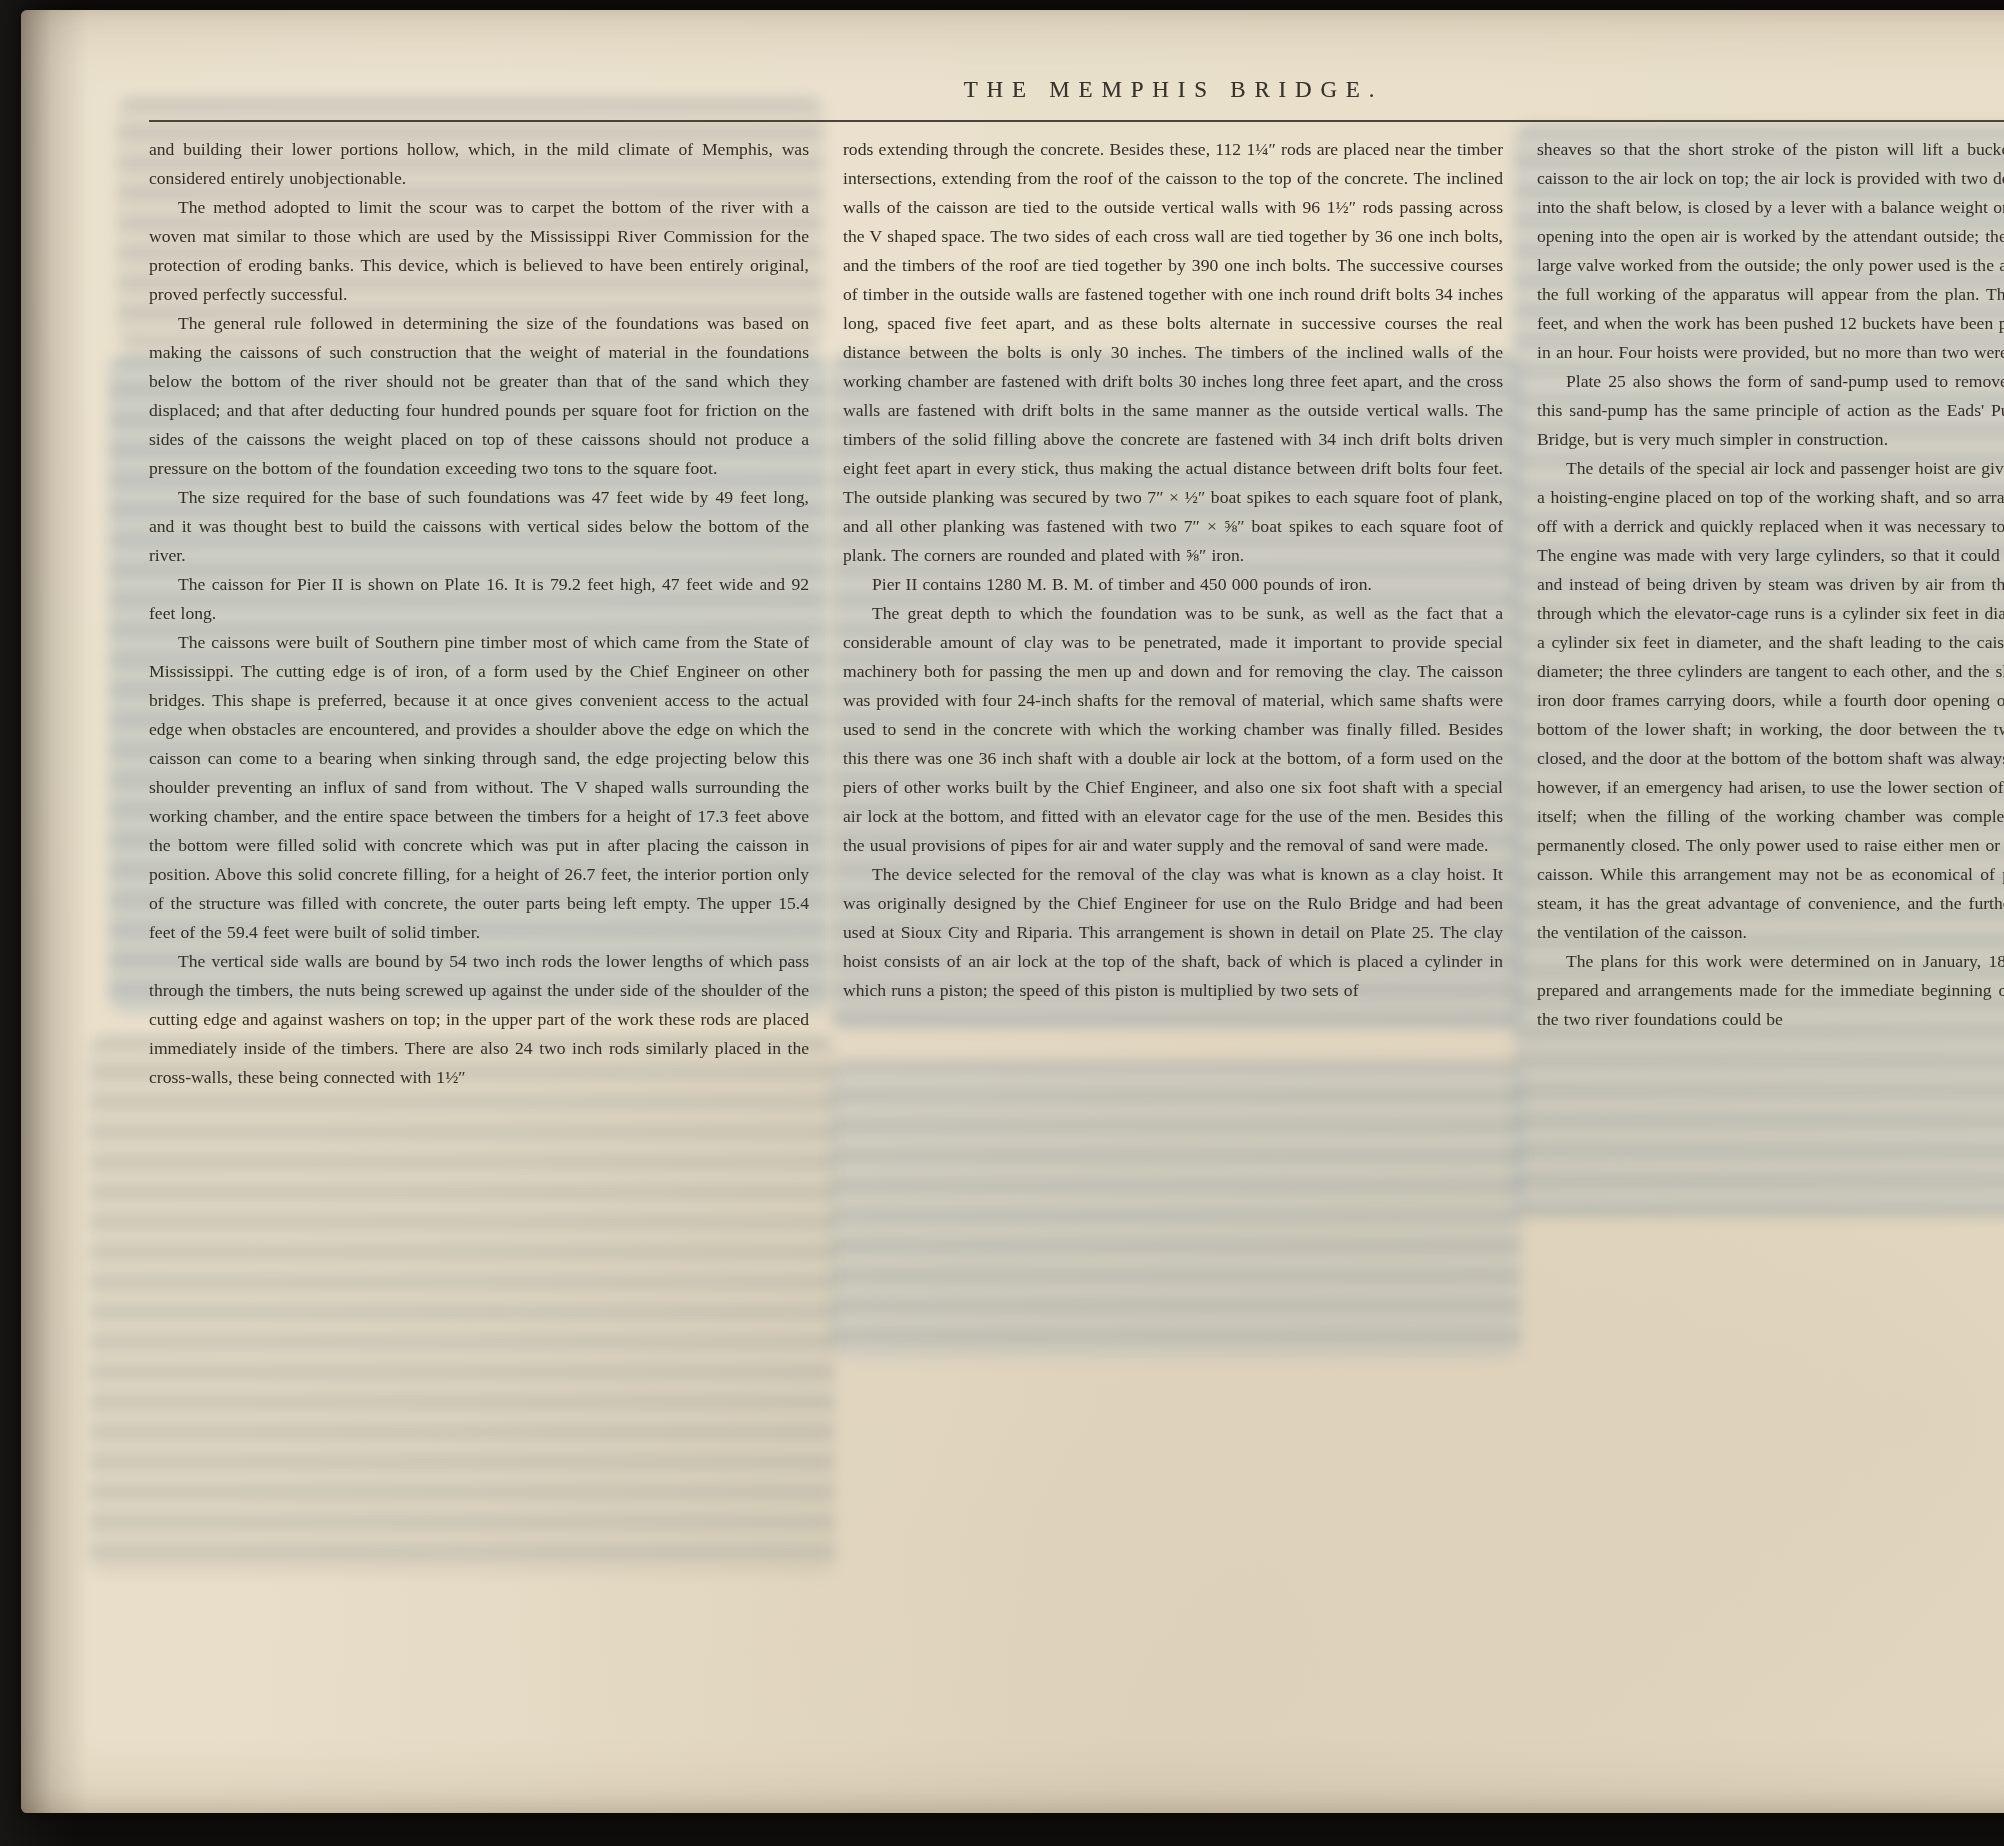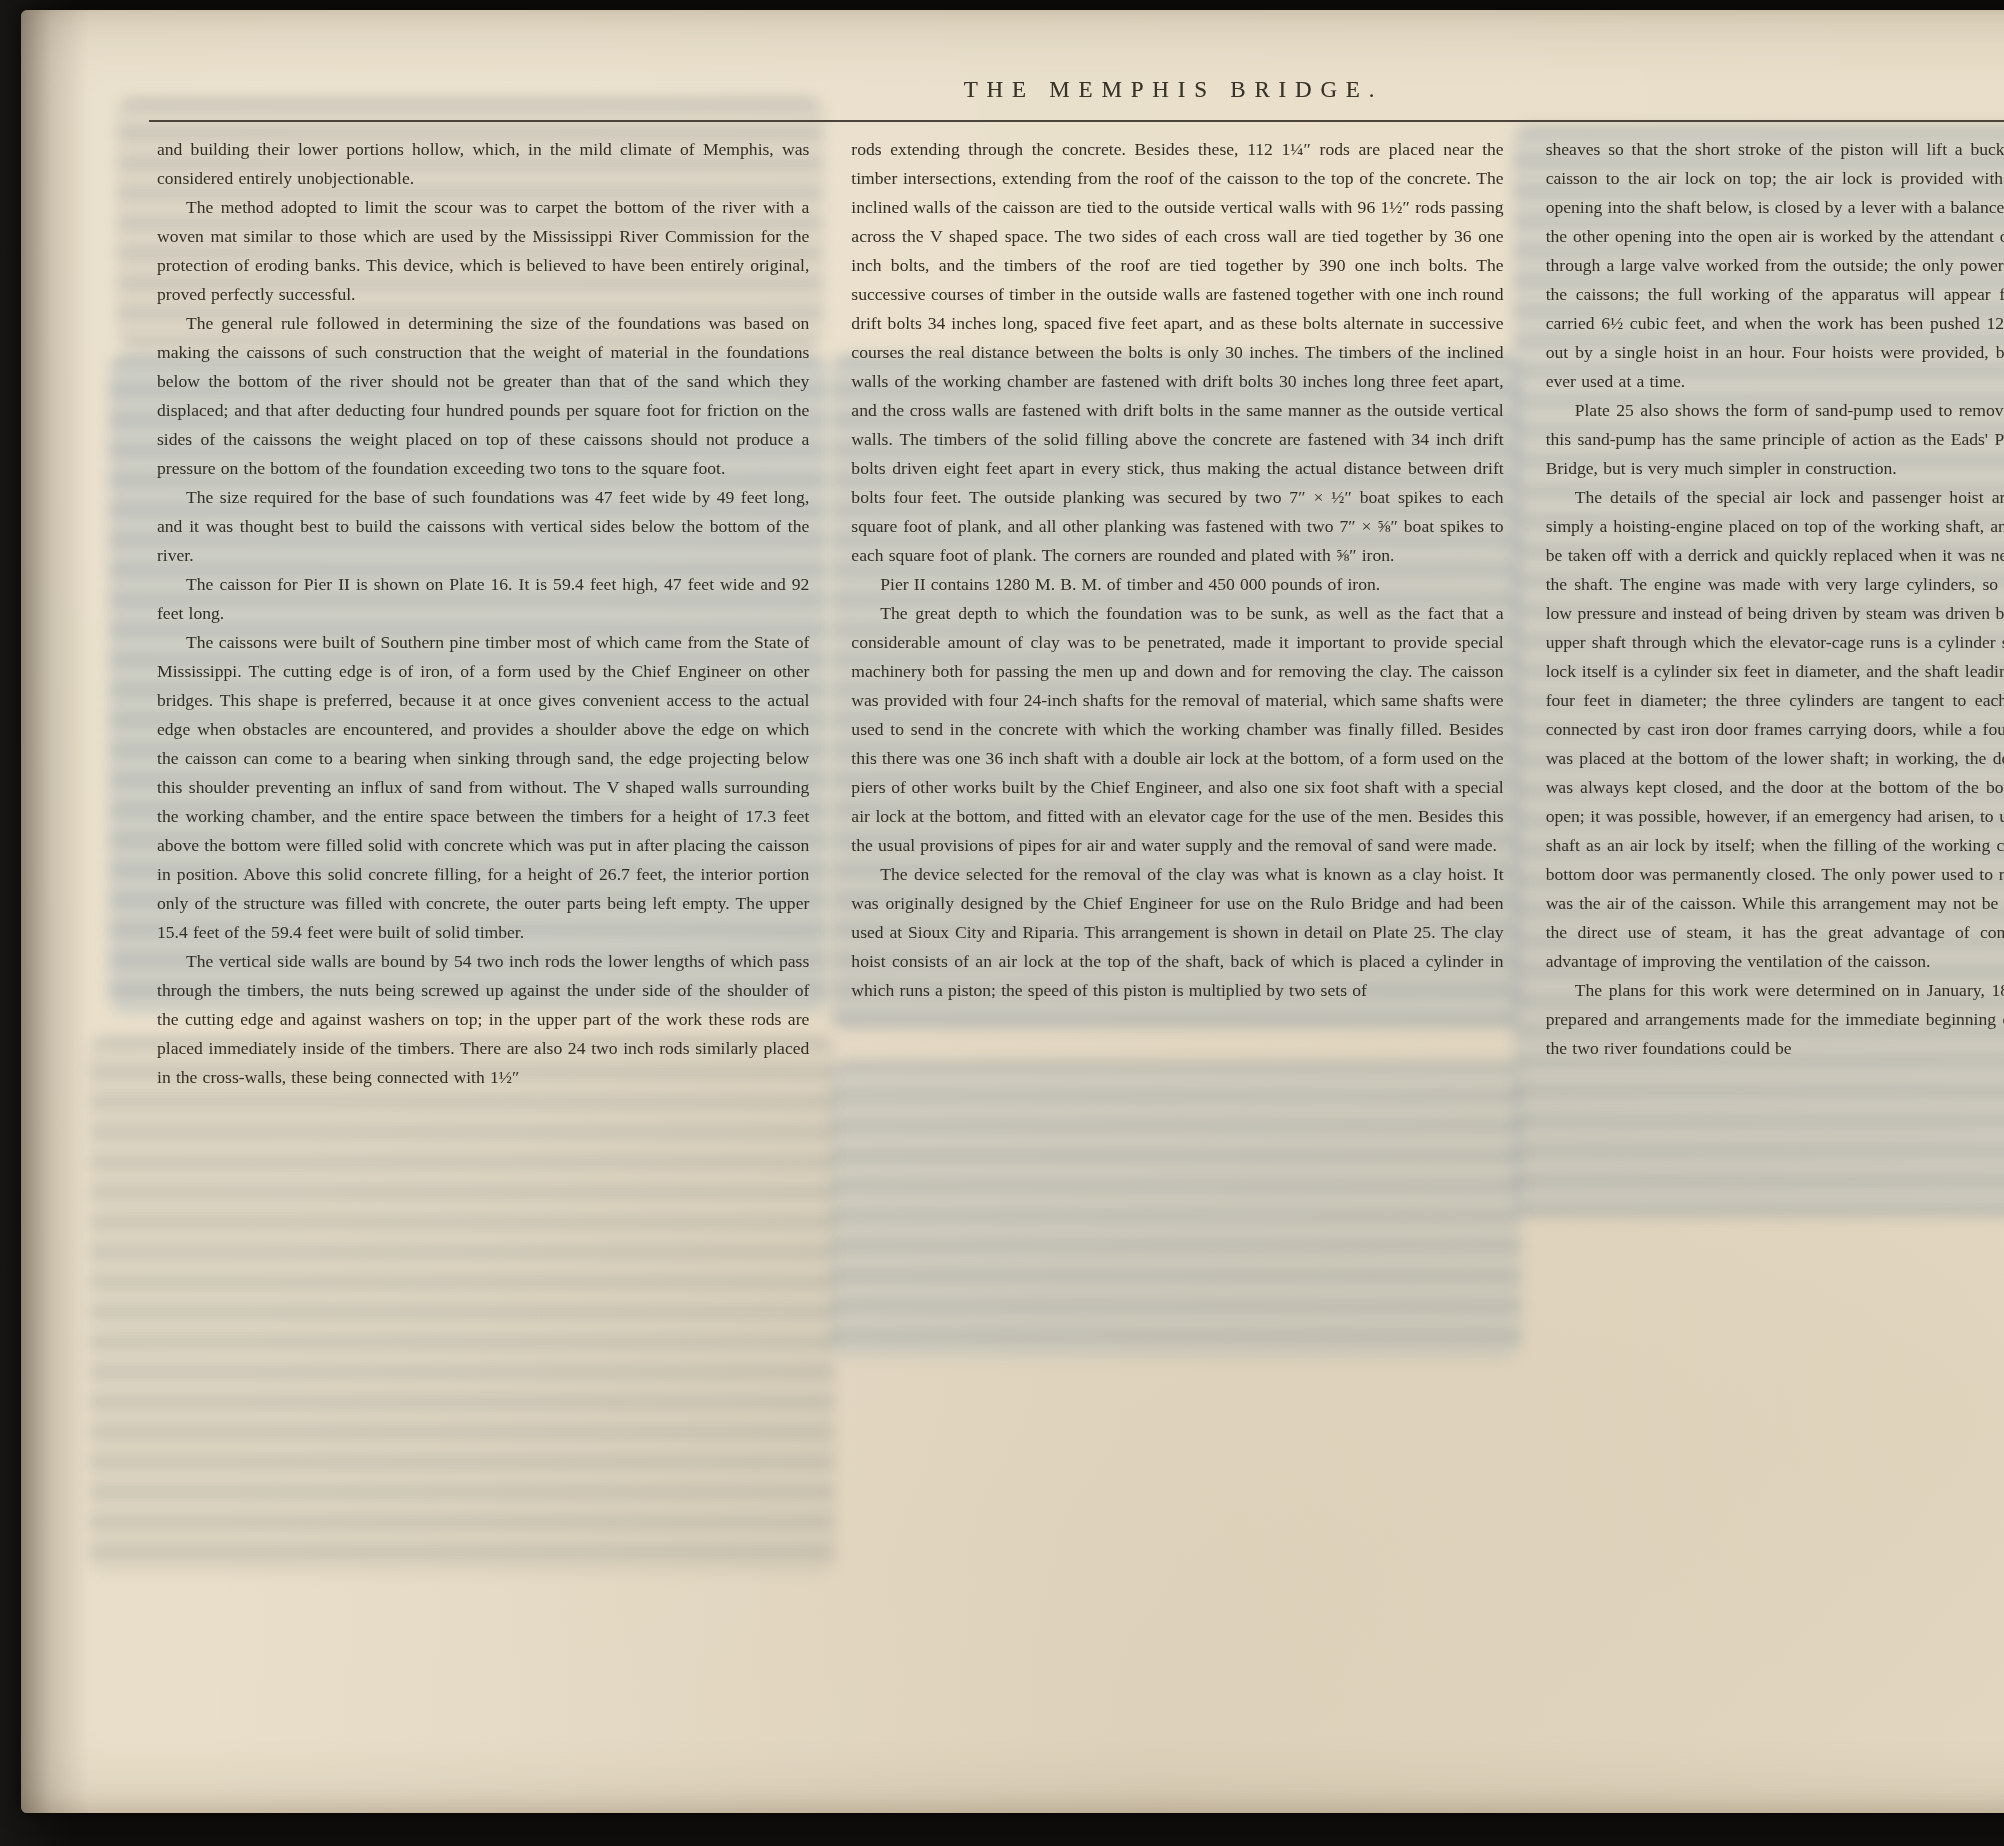--- a/index.html
+++ b/index.html
@@ -35,21 +35,21 @@
   .bleed.lines{
     background-image: repeating-linear-gradient(to bottom, rgba(86,102,116,0.16) 0 10.4px, rgba(86,102,116,0) 10.4px 30px);
   }
   .content{position:absolute;left:128px;top:63px;width:2049px;z-index:2;}
   .header{position:relative;height:47px;border-bottom:2px solid #4a443a;}
   .title{
     text-align:center;font-size:23px;letter-spacing:8.8px;
     color:#39342b;padding-top:4px;text-shadow:0 0 0.4px rgba(57,52,43,0.5);
   }
   .cols{display:flex;gap:34px;margin-top:13.6px;}
-  .col{width:660px;margin-left:8px;}
+  .col{width:660px;}
   .col p{
     margin:0;font-size:17.6px;line-height:29px;text-align:justify;
     text-indent:29px;color:#332e25;word-spacing:0.8px;
   }
   .col p:first-child{text-indent:0;}
 </style>
 </head>
 <body>
 
 <div class="scan-edge"></div>
@@ -74,21 +74,21 @@
 
     </div>
 
     <div class="cols">
 
       <div class="col">
         <p>and building their lower portions hollow, which, in the mild climate of Memphis, was considered entirely unobjectionable.</p>
         <p>The method adopted to limit the scour was to carpet the bottom of the river with a woven mat similar to those which are used by the Mississippi River Commission for the protection of eroding banks. This device, which is believed to have been entirely original, proved perfectly successful.</p>
         <p>The general rule followed in determining the size of the foundations was based on making the caissons of such construction that the weight of material in the foundations below the bottom of the river should not be greater than that of the sand which they displaced; and that after deducting four hundred pounds per square foot for friction on the sides of the caissons the weight placed on top of these caissons should not produce a pressure on the bottom of the foundation exceeding two tons to the square foot.</p>
         <p>The size required for the base of such foundations was 47 feet wide by 49 feet long, and it was thought best to build the caissons with vertical sides below the bottom of the river.</p>
-        <p>The caisson for Pier II is shown on Plate 16.  It is 59.4 feet high, 47 feet wide and 92 feet long.</p>
+        <p>The caisson for Pier II is shown on Plate 16.  It is 79.2 feet high, 47 feet wide and 92 feet long.</p>
         <p>The caissons were built of Southern pine timber most of which came from the State of Mississippi.  The cutting edge is of iron, of a form used by the Chief Engineer on other bridges.  This shape is preferred, because it at once gives convenient access to the actual edge when obstacles are encountered, and provides a shoulder above the edge on which the caisson can come to a bearing when sinking through sand, the edge projecting below this shoulder preventing an influx of sand from without.  The V shaped walls surrounding the working chamber, and the entire space between the timbers for a height of 17.3 feet above the bottom were filled solid with concrete which was put in after placing the caisson in position.  Above this solid concrete filling, for a height of 26.7 feet, the interior portion only of the structure was filled with concrete, the outer parts being left empty.  The upper 15.4 feet of the 59.4 feet were built of solid timber.</p>
         <p>The vertical side walls are bound by 54 two inch rods the lower lengths of which pass through the timbers, the nuts being screwed up against the under side of the shoulder of the cutting edge and against washers on top; in the upper part of the work these rods are placed immediately inside of the timbers.  There are also 24 two inch rods similarly placed in the cross-walls, these being connected with 1½″</p>
       </div>
 
       <div class="col">
         <p>rods extending through the concrete.  Besides these, 112 1¼″ rods are placed near the timber intersections, extending from the roof of the caisson to the top of the concrete.  The inclined walls of the caisson are tied to the outside vertical walls with 96 1½″ rods passing across the V shaped space.  The two sides of each cross wall are tied together by 36 one inch bolts, and the timbers of the roof are tied together by 390 one inch bolts.  The successive courses of timber in the outside walls are fastened together with one inch round drift bolts 34 inches long, spaced five feet apart, and as these bolts alternate in successive courses the real distance between the bolts is only 30 inches.  The timbers of the inclined walls of the working chamber are fastened with drift bolts 30 inches long three feet apart, and the cross walls are fastened with drift bolts in the same manner as the outside vertical walls.  The timbers of the solid filling above the concrete are fastened with 34 inch drift bolts driven eight feet apart in every stick, thus making the actual distance between drift bolts four feet.  The outside planking was secured by two 7″ × ½″ boat spikes to each square foot of plank, and all other planking was fastened with two 7″ × ⅝″ boat spikes to each square foot of plank.  The corners are rounded and plated with ⅝″ iron.</p>
         <p>Pier II contains 1280 M. B. M. of timber and 450 000 pounds of iron.</p>
         <p>The great depth to which the foundation was to be sunk, as well as the fact that a considerable amount of clay was to be penetrated, made it important to provide special machinery both for passing the men up and down and for removing the clay.  The caisson was provided with four 24-inch shafts for the removal of material, which same shafts were used to send in the concrete with which the working chamber was finally filled.  Besides this there was one 36 inch shaft with a double air lock at the bottom, of a form used on the piers of other works built by the Chief Engineer, and also one six foot shaft with a special air lock at the bottom, and fitted with an elevator cage for the use of the men.  Besides this the usual provisions of pipes for air and water supply and the removal of sand were made.</p>
         <p>The device selected for the removal of the clay was what is known as a clay hoist.  It was originally designed by the Chief Engineer for use on the Rulo Bridge and had been used at Sioux City and Riparia.  This arrangement is shown in detail on Plate 25.  The clay hoist consists of an air lock at the top of the shaft, back of which is placed a cylinder in which runs a piston; the speed of this piston is multiplied by two sets of</p>
       </div>

